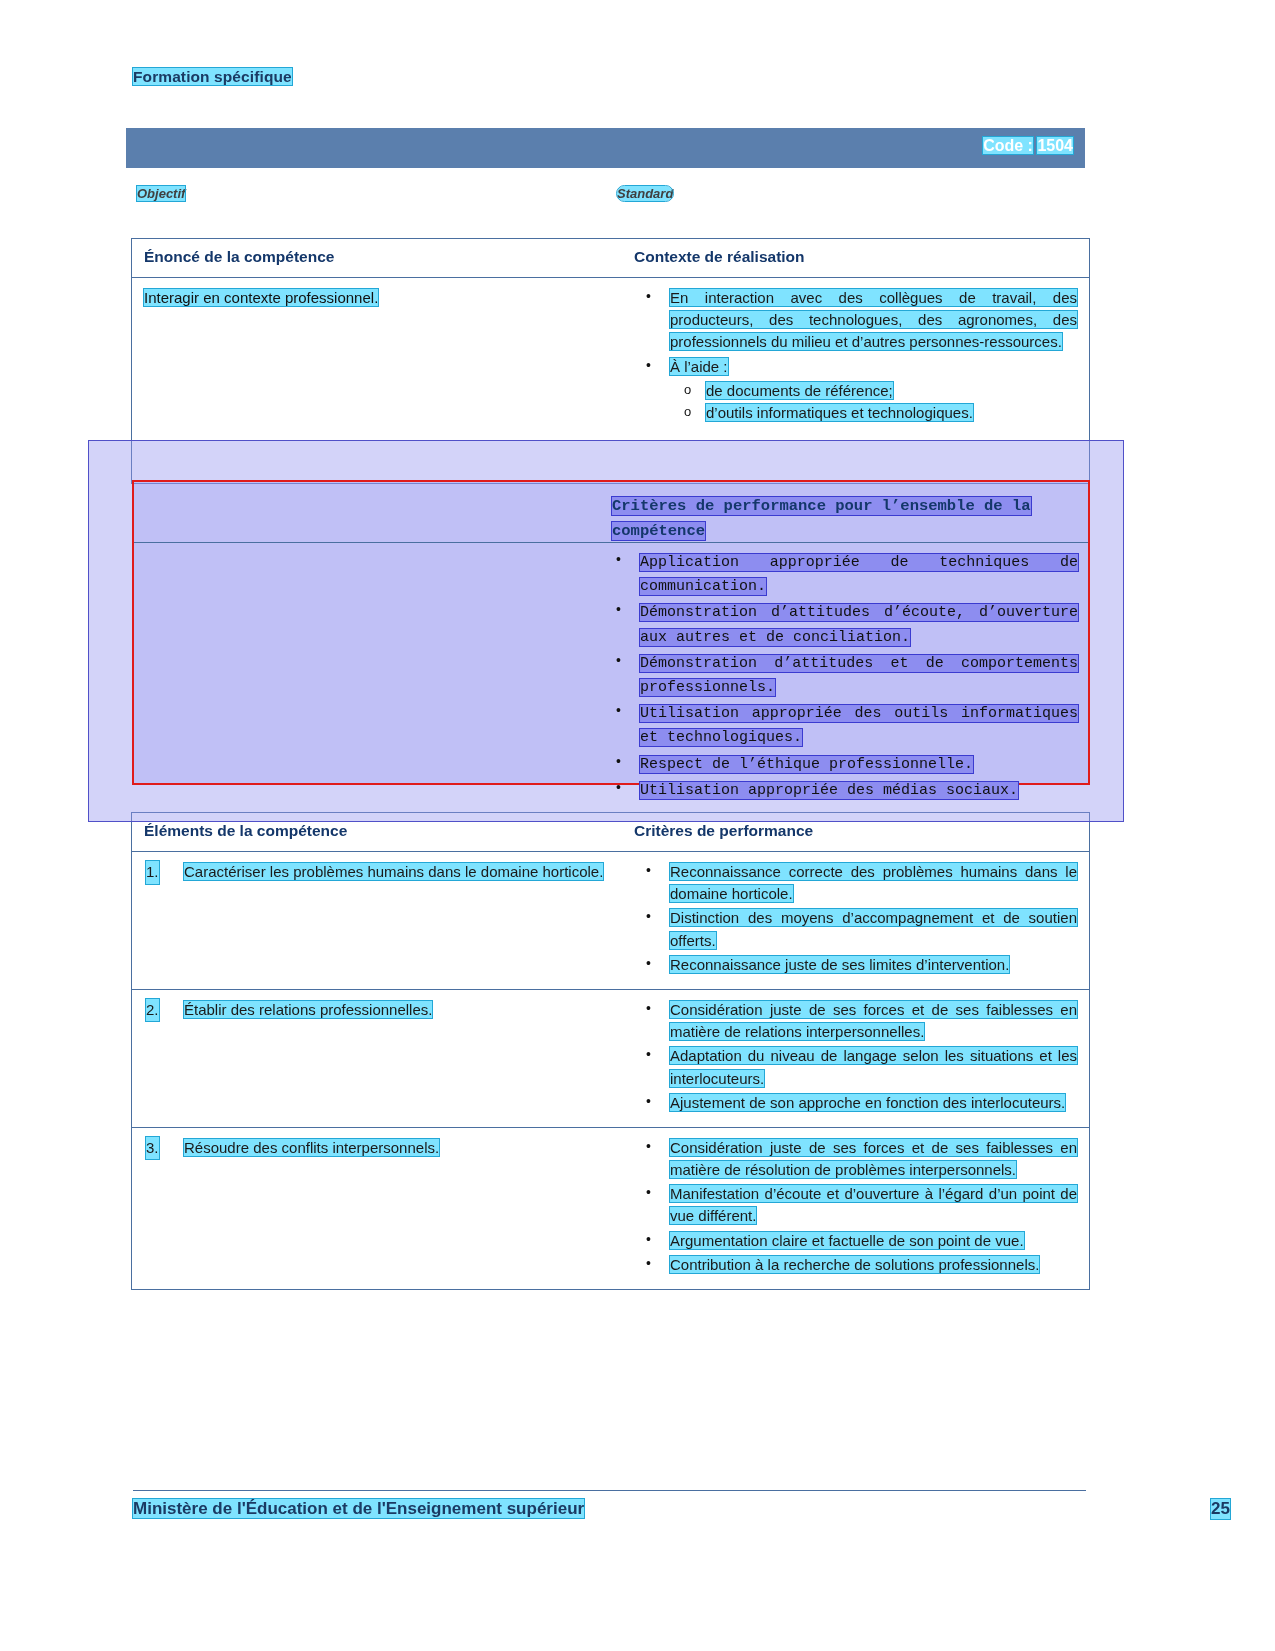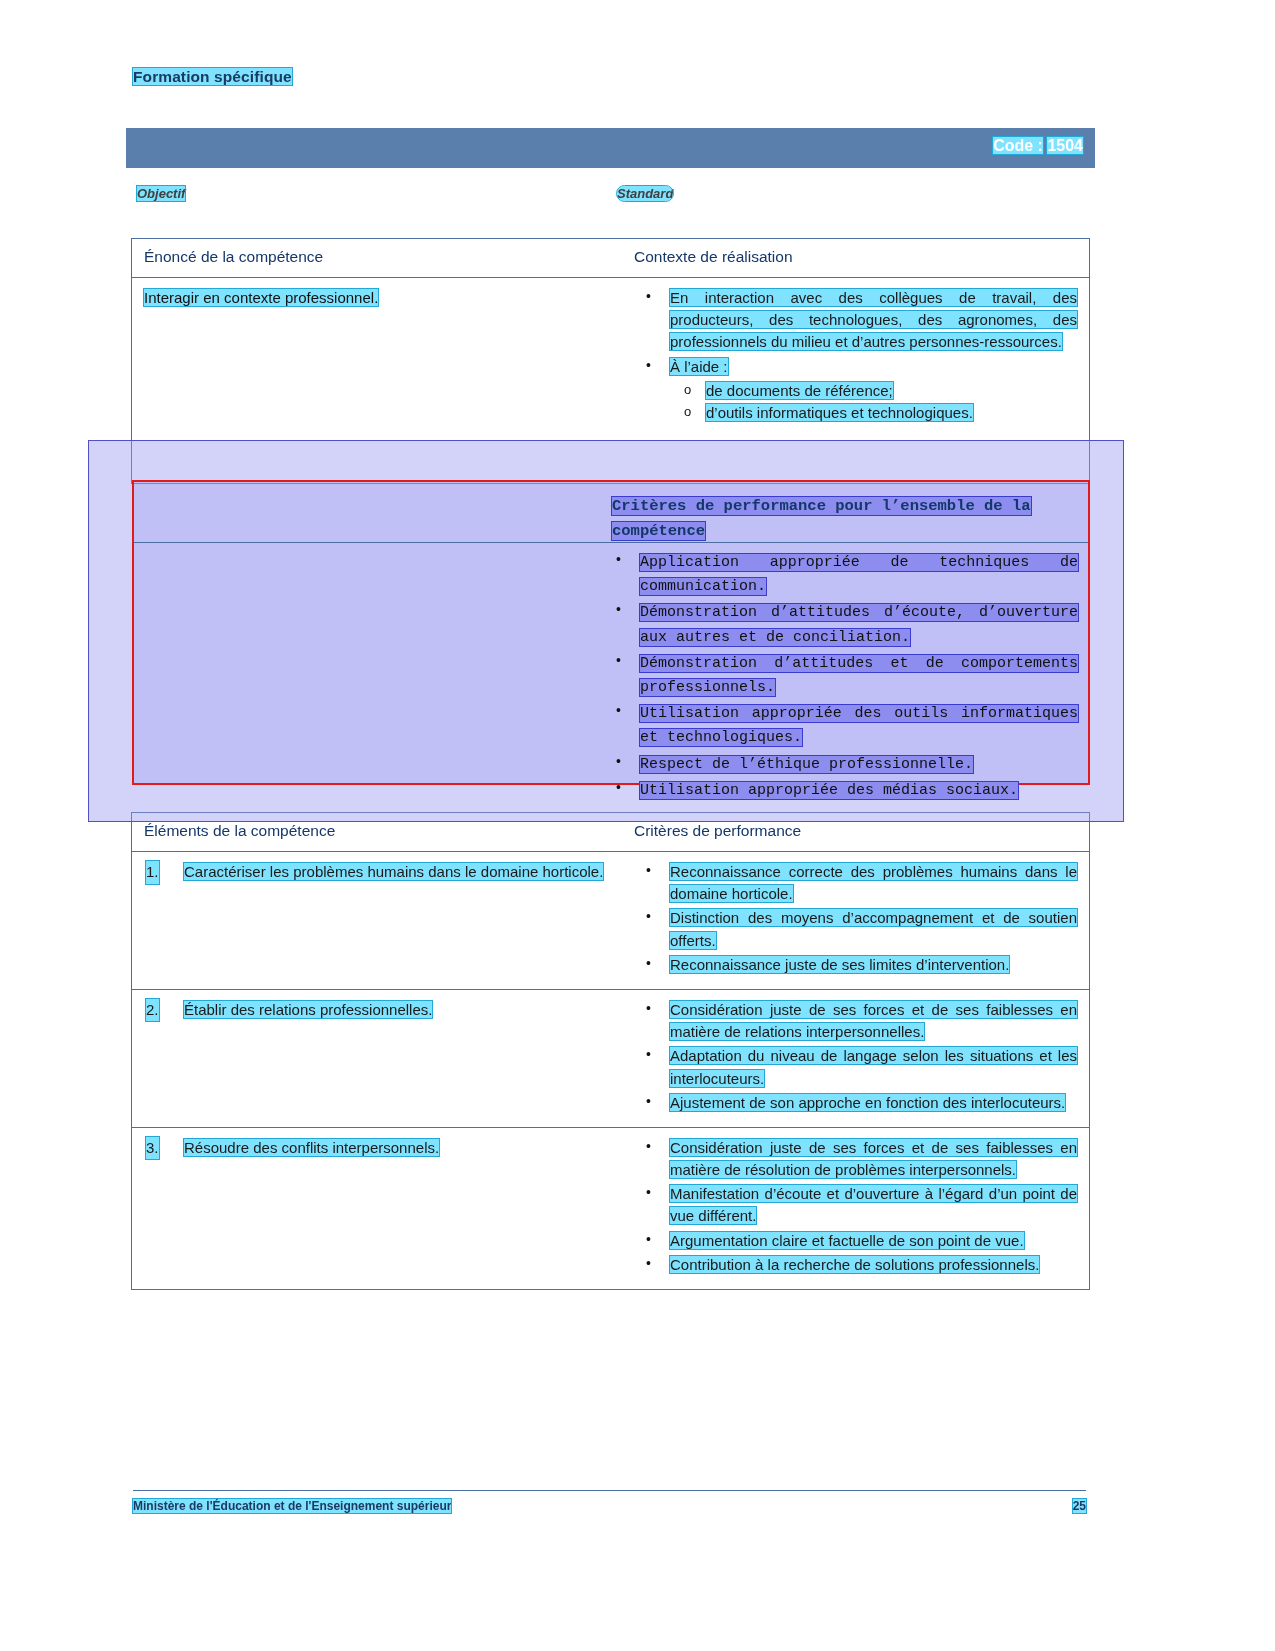--- a/index.html
+++ b/index.html
@@ -44,21 +44,20 @@
   }
 
   
   .code-band {
     position: absolute;
     left: 126px;
     top: 128px;
     width: 959px;
     height: 40px;
     background: #5b7fad;
-    padding-left: 10px;
   }
   .code-band .code-text {
     position: absolute;
     right: 12px;
     top: 9px;
     font-size: 16px;
     font-weight: bold;
     color: #ffffff;
   }
 
@@ -101,21 +100,21 @@
     border-right: 0px solid transparent;
   }
   .cell-right {
     flex: 1;
     box-sizing: border-box;
     padding: 9px 12px 11px 10px;
   }
 
   .hdr-text {
     font-size: 15.5px;
-    font-weight: normal;
+    font-weight: bold;
     color: #14376a;
   }
 
   .body-text {
     font-size: 15px;
     line-height: 1.48;
     color: #111111;
   }
 
   ul.bullets {
@@ -236,22 +235,22 @@
     position: absolute;
     left: 133px;
     top: 1490px;
     width: 953px;
     border-top: 1.5px solid #4a6fa0;
   }
   .footer {
     position: absolute;
     left: 133px;
     top: 1499px;
-    width: 953px;
-    font-size: 12px;
+    width: 1097px;
+    font-size: 17px;
     font-weight: bold;
     color: #1b3a63;
   }
   .footer .pg {
     position: absolute;
     right: 0;
     top: 0;
     margin-left: 40px;
   }
 </style>

